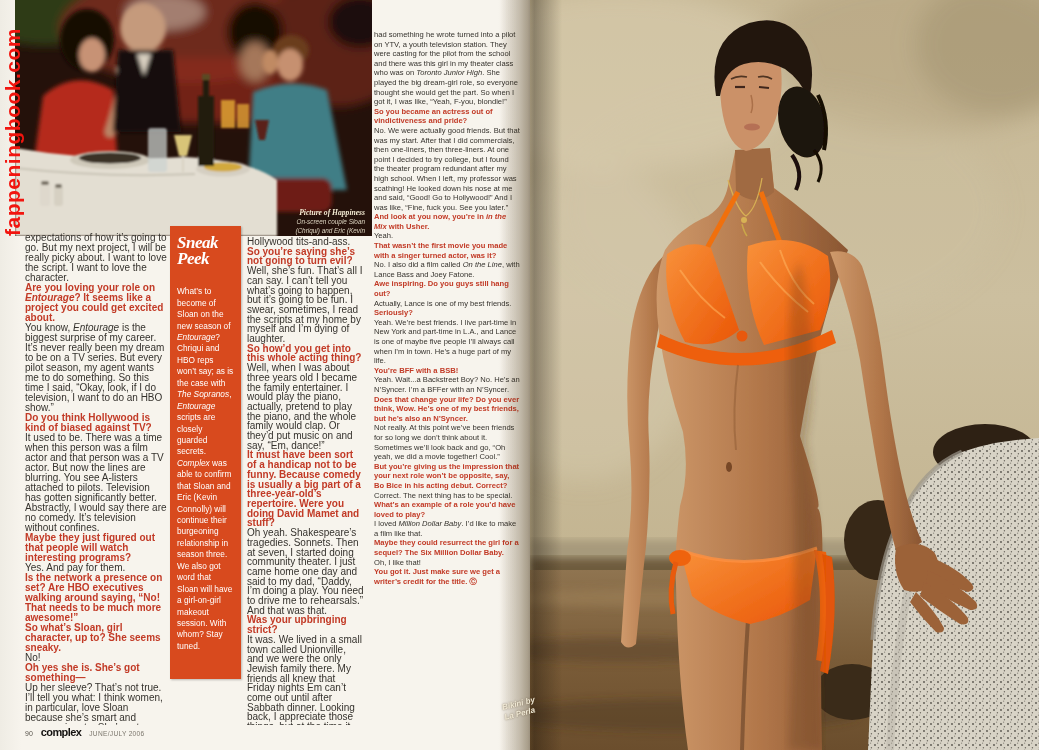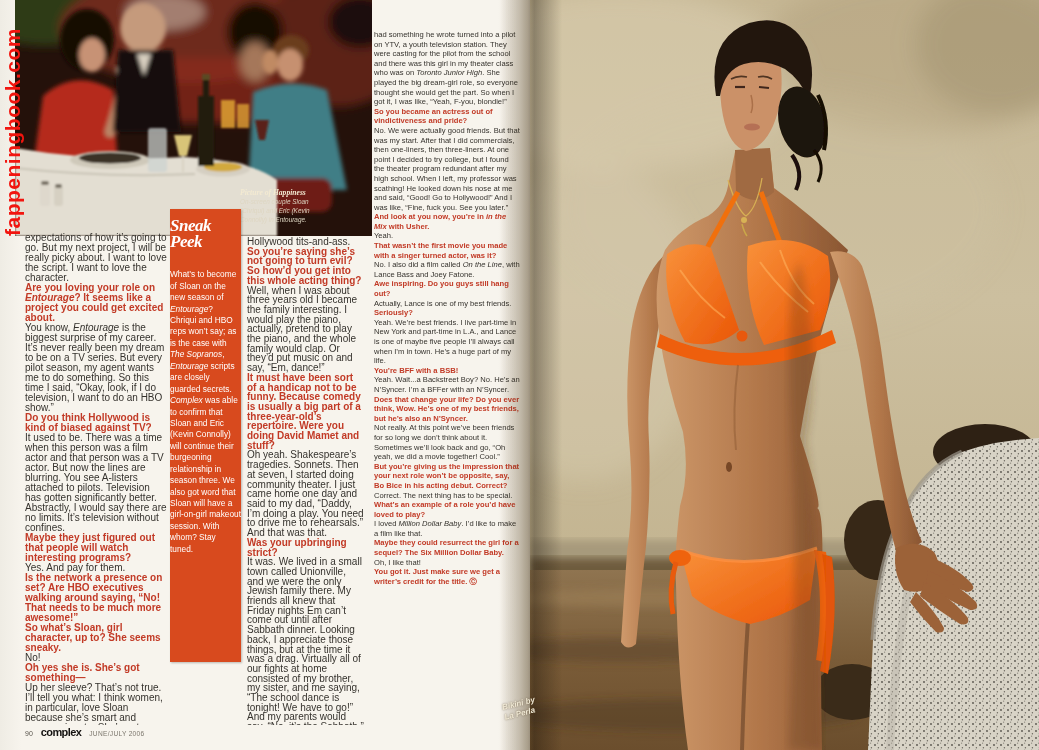--- a/index.html
+++ b/index.html
@@ -2,29 +2,29 @@
 <html><head>
 <meta charset="utf-8">
 <style>
   html,body{margin:0;padding:0;background:#d8d5cf;}
   #spread{position:relative;width:1039px;height:750px;overflow:hidden;background:#e7e4de;
           font-family:"Liberation Sans",sans-serif;}
   
   #left-page{position:absolute;left:0;top:0;width:530px;height:750px;
     background:linear-gradient(to right,#efece4 0,#f7f4ed 4%,#f7f4ed 94%,#e6dfd2 98%,#cfc5b3 100%);}
   #resto-photo{position:absolute;left:15px;top:0;width:357px;height:236px;overflow:hidden;background:#20100a;}
-  #photo-caption{position:absolute;right:7px;top:188px;width:125px;
+  #photo-caption{position:absolute;right:7px;top:208px;width:125px;text-align:right;
     color:#ded6c2;font-size:6.4px;line-height:1.35;font-style:italic;}
   #photo-caption .cap-title{font-family:"Liberation Serif",serif;font-weight:bold;font-size:7.6px;color:#f3ead2;}
   #watermark{position:absolute;left:1px;top:4px;height:232px;width:30px;
     writing-mode:vertical-rl;transform:rotate(180deg);
     font-weight:bold;font-size:21px;letter-spacing:.5px;color:#f2150f;white-space:nowrap;z-index:30;}
   
-  #sneak-box{position:absolute;left:170px;top:209px;width:71px;height:453px;background:#d84a1e;
-    box-shadow:1px 1px 2px rgba(0,0,0,.25);z-index:10;box-sizing:border-box;padding:9px 0;}
+  #sneak-box{position:absolute;left:170px;top:226px;width:71px;height:453px;background:#d84a1e;
+    box-shadow:1px 1px 2px rgba(0,0,0,.25);z-index:10;box-sizing:border-box;padding:9px 7px;}
   #sneak-box .sp-title{font-family:"Liberation Serif",serif;font-style:italic;font-weight:bold;
     font-size:17px;line-height:.95;color:#fff;letter-spacing:-.5px;margin-bottom:7px;}
   #sneak-box .sp-body{color:#fff;font-size:8.3px;line-height:1.38;margin-top:19px;}
   
   .article{position:absolute;overflow:hidden;color:#35322d;}
   .article p{margin:0;}
   .article .q{color:#c23a26;font-weight:bold;}
   #col1{left:25px;top:233px;width:142px;height:492px;font-size:10px;line-height:10px;}
   #col2{left:247px;top:237px;width:117px;height:488px;font-size:10px;line-height:9.7px;}
   #col3{left:374px;top:30px;width:146px;height:625px;font-size:7.6px;line-height:9.6px;}
@@ -138,34 +138,35 @@
       </div>
       <div class="sp-body">What’s to become of Sloan on the new season of <i>Entourage</i>? Chriqui and HBO reps won’t say; as is the case with <i>The Sopranos</i>, <i>Entourage</i> scripts are closely guarded secrets. <i>Complex</i> was able to confirm that Sloan and Eric (Kevin Connolly) will continue their burgeoning relationship in season three. We also got word that Sloan will have a girl-on-girl makeout session. With whom? Stay tuned.</div>
     </div>
 
     <div id="col1" class="article">
         <p class="a">expectations of how it’s going to go. But my next project, I will be really picky about. I want to love the script. I want to love the character.</p>
         <p class="q">Are you loving your role on <i>Entourage</i>? It seems like a project you could get excited about.</p>
         <p class="a">You know, <i>Entourage</i> is the biggest surprise of my career. It’s never really been my dream to be on a TV series. But every pilot season, my agent wants me to do something. So this time I said, “Okay, look, if I do television, I want to do an HBO show.”</p>
         <p class="q">Do you think Hollywood is kind of biased against TV?</p>
         <p class="a">It used to be. There was a time when this person was a film actor and that person was a TV actor. But now the lines are blurring. You see A-listers attached to pilots. Television has gotten significantly better.</p>
-        <p class="a">Abstractly, I would say there are no limits. It’s television without confines.</p>
+        <p class="a">Abstractly, I would say there are no comedy. It’s television without confines.</p>
         <p class="q">Maybe they just figured out that people will watch interesting programs?</p>
         <p class="a">Yes. And pay for them.</p>
         <p class="q">Is the network a presence on set? Are HBO executives walking around saying, “No! That needs to be much more awesome!”</p>
         <p class="q">So what’s Sloan, girl character, up to? She seems sneaky.</p>
         <p class="a">No!</p>
         <p class="q">Oh yes she is. She’s got something—</p>
         <p class="a">Up her sleeve? That’s not true. I’ll tell you what: I think women, in particular, love Sloan because she’s smart and compassionate. She’s not typical</p>
       </div>
     <div id="col2" class="article">
         <p class="a">Hollywood tits-and-ass.</p>
         <p class="q">So you’re saying she’s not going to turn evil?</p>
+        <p class="a">Well, she’s fun. That’s all I can say. I can’t tell you what’s going to happen, but it’s going to be fun. I swear, sometimes, I read the scripts at my home by myself and I’m dying of laughter.</p>
         <p class="q">So how’d you get into this whole acting thing?</p>
-        <p class="a">Well, when I was about three years old I became the family interesting. I would play the piano, actually, pretend to play the piano, and the whole family would clap. Or they’d put music on and say, “Em, dance!”</p>
+        <p class="a">Well, when I was about three years old I became the family entertainer. I would play the piano, actually, pretend to play the piano, and the whole family would clap. Or they’d put music on and say, “Em, dance!”</p>
         <p class="q">It must have been sort of a handicap not to be funny. Because comedy is usually a big part of a three-year-old’s repertoire. Were you doing David Mamet and stuff?</p>
         <p class="a">Oh yeah. Shakespeare’s tragedies. Sonnets. Then at seven, I started doing community theater. I just came home one day and said to my dad, “Daddy, I’m doing a play. You need to drive me to rehearsals.” And that was that.</p>
         <p class="q">Was your upbringing strict?</p>
         <p class="a">It was. We lived in a small town called Unionville, and we were the only Jewish family there. My friends all knew that Friday nights Em can’t come out until after Sabbath dinner. Looking back, I appreciate those things, but at the time it was a drag. Virtually all of our fights at home consisted of my brother, my sister, and me saying, “The school dance is tonight! We have to go!” And my parents would say, “No, it’s the Sabbath.”</p>
         <p class="q">You grew up in <i>Footloose</i>.</p>
         <p class="a">Moroccan, Jewish <i>Footloose</i>, yeah. Pretty close to that.</p>
         <p class="q">So what was your first big pride role?</p>
         <p class="a">I went to an arts high school in Toronto, and a guy from the school</p>
       </div>
     <div id="col3" class="article">

